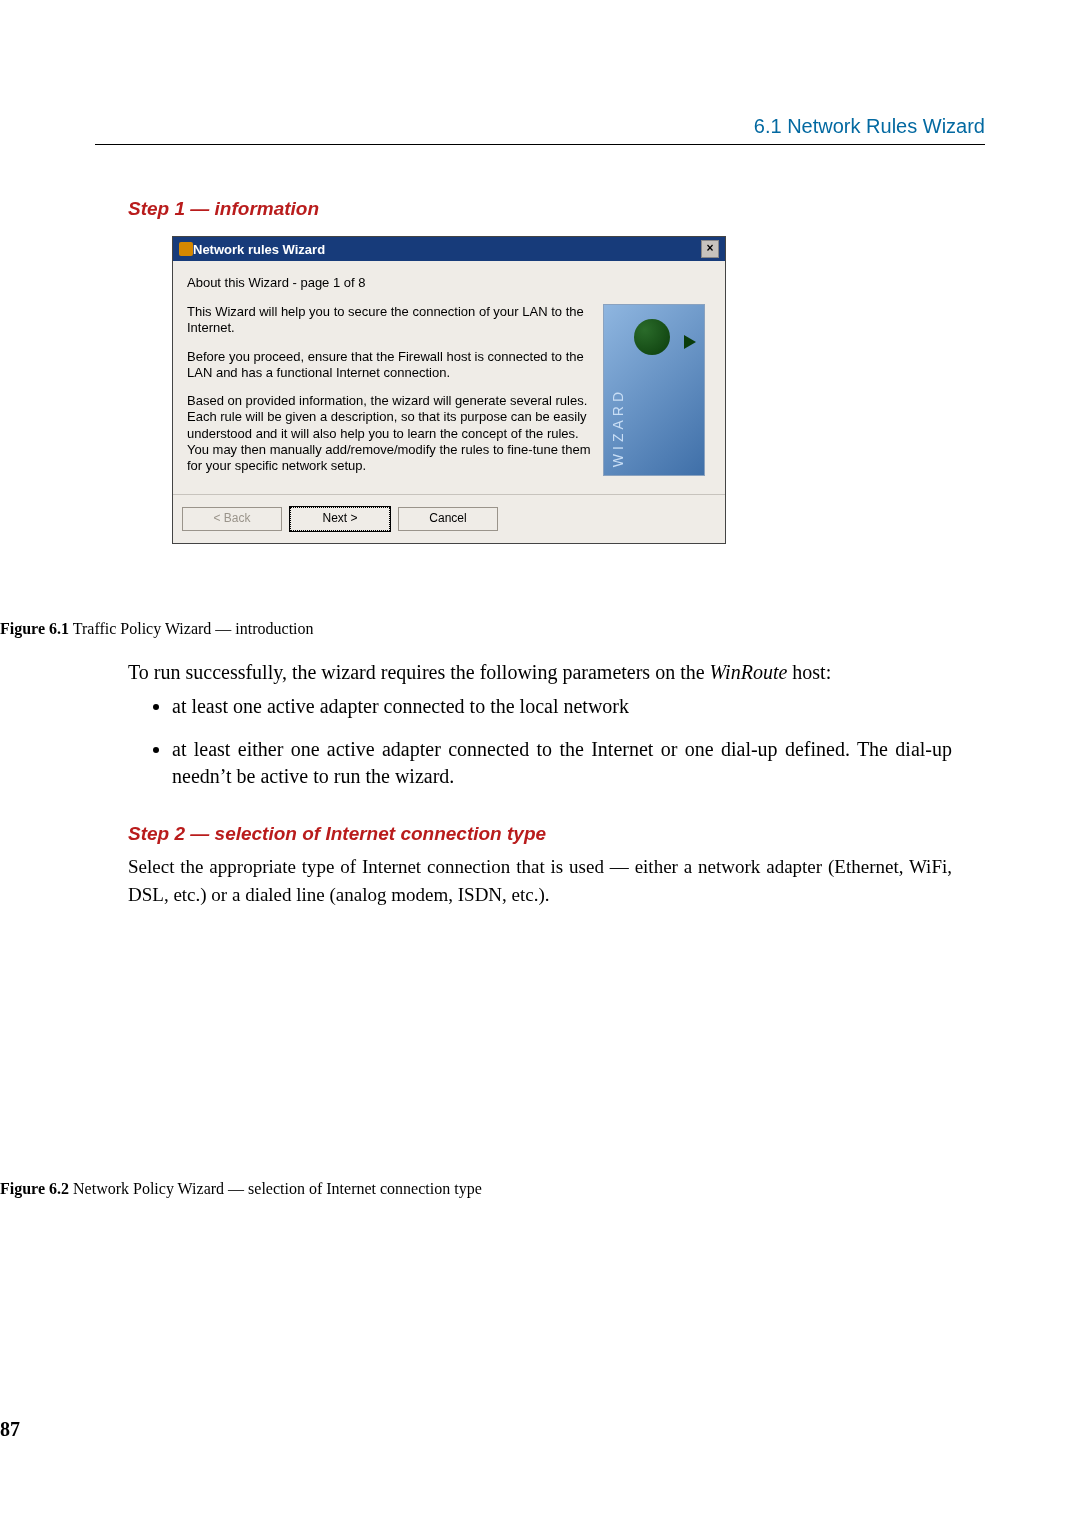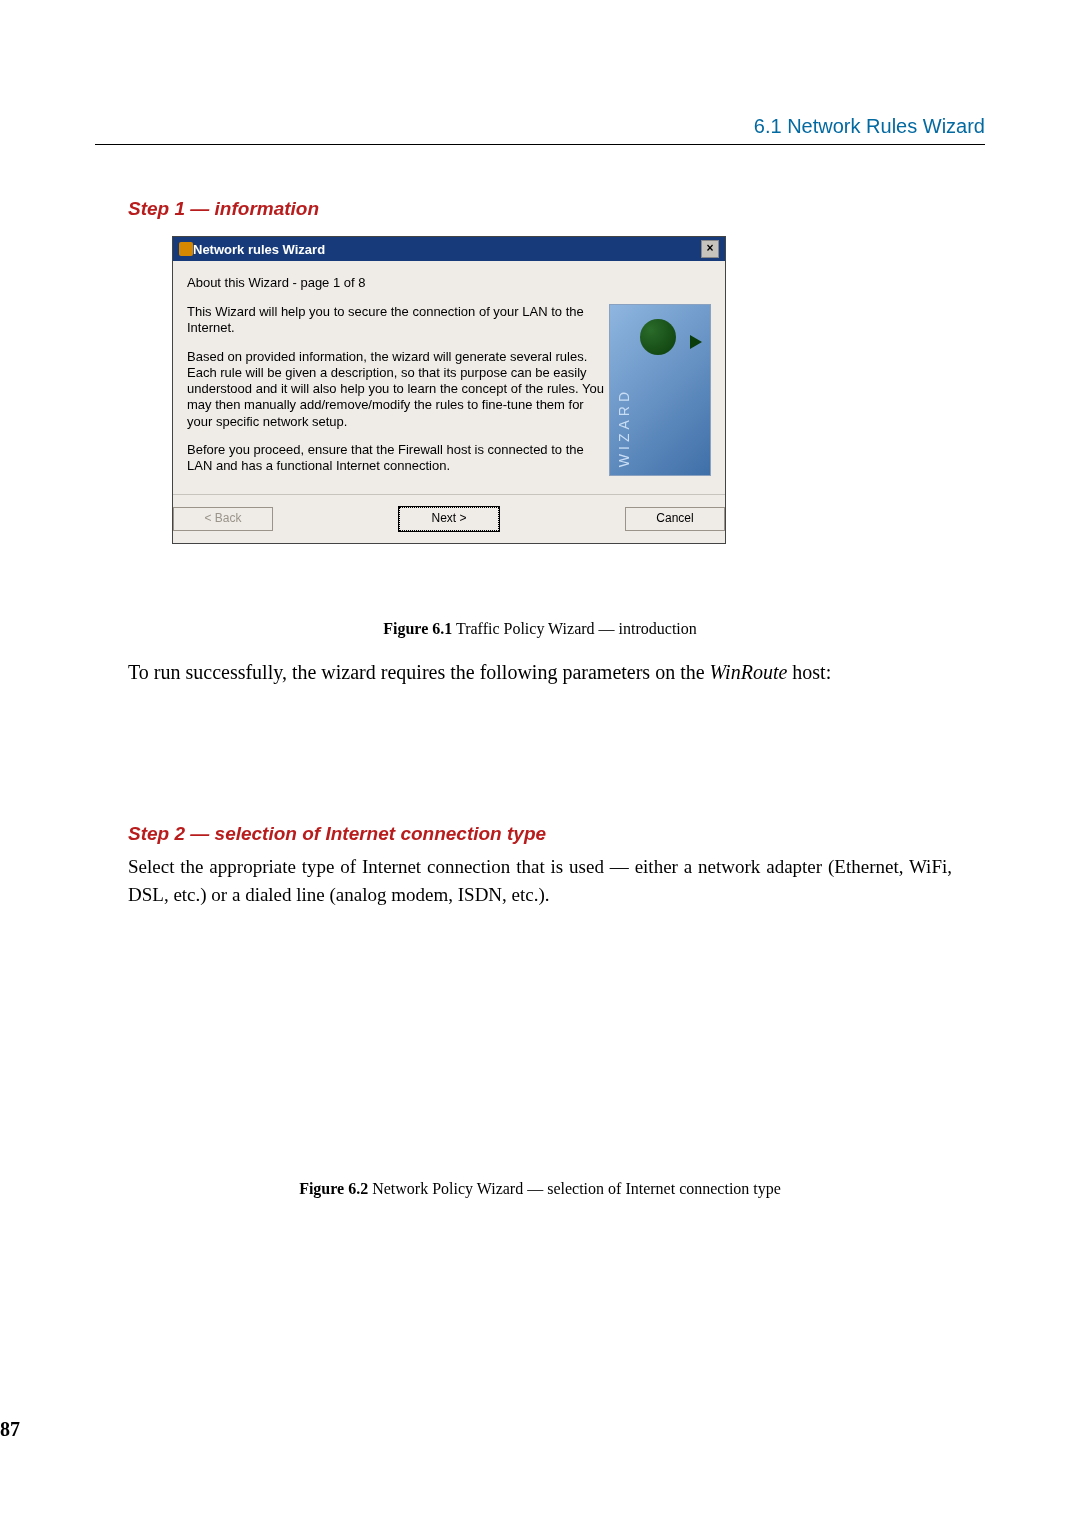--- a/index.html
+++ b/index.html
@@ -6,34 +6,34 @@
 .page{width:1080px;height:1527px;position:relative;box-sizing:border-box}
 .header-area{position:absolute;top:115px;left:95px;right:95px;border-bottom:1px solid #000}
 .header-txt{text-align:right;font-family:"Lucida Sans","Trebuchet MS",sans-serif;font-size:20px;color:#0369a1;padding-bottom:6px}
 .step-h{font-family:"Lucida Sans","Trebuchet MS",sans-serif;font-weight:bold;font-style:italic;color:#b91c1c;font-size:19px}
 .step1{position:absolute;top:198px;left:128px}
 .wiz-dialog{position:absolute;top:236px;left:172px;width:552px;border:1px solid #444;background:#efece7;font-family:Tahoma,Arial,sans-serif;font-size:13px;color:#000}
 .wiz-title{background:#173b7a;color:#fff;font-weight:bold;padding:3px 6px;display:flex;align-items:center;justify-content:space-between}
 .wiz-title-left{display:flex;align-items:center;}
 .wiz-title-icon{width:14px;height:14px;background:#d68800;border-radius:2px}
 .wiz-close{width:16px;height:16px;background:#c7c3bd;color:#000;text-align:center;font-family:Arial,sans-serif;font-weight:bold;line-height:14px;border:1px solid #888;font-size:12px}
-.wiz-body{background:#efece7;padding:12px 14px 8px 14px}
+.wiz-body{background:#efece7;padding:12px 20px 8px 14px}
 .wiz-sub{margin:2px 0 14px 0}
 .wiz-content{display:flex;gap:4px}
 .wiz-text{flex:1;line-height:1.25}
 .wiz-text p{margin:0 0 12px 0}
 .wiz-art{width:100px;height:170px;background:linear-gradient(135deg,#8fb6e0,#3f6fa8);position:relative;border:1px solid #8aa2bf}
 .wiz-art .ball{position:absolute;top:14px;left:30px;width:36px;height:36px;border-radius:50%;background:radial-gradient(circle at 30% 30%,#2a6b2a,#0b3c0b)}
 .wiz-art .arrow{position:absolute;top:30px;right:8px;width:0;height:0;border-left:12px solid #0b3c0b;border-top:7px solid transparent;border-bottom:7px solid transparent}
 .wiz-art .vtxt{position:absolute;left:6px;bottom:8px;color:#c9def5;font-family:"Segoe UI",sans-serif;font-size:14px;letter-spacing:4px;writing-mode:vertical-rl;transform:rotate(180deg)}
-.wiz-footer{border-top:1px solid #c7c3bd;padding:12px 0;display:flex;justify-content:space-between;gap:32px;background:#efece7}
+.wiz-footer{border-top:1px solid #c7c3bd;padding:12px 9px;display:flex;justify-content:flex-start;gap:8px;background:#efece7}
 .wiz-btn{min-width:78px;height:22px;background:#efece7;border:1px solid #9a948b;font-family:Tahoma,Arial,sans-serif;font-size:12px;text-align:center;line-height:20px;padding:0 10px}
 .wiz-btn.disabled{color:#9a948b}
 .wiz-btn.focus{border:1px dotted #000;outline:1px solid #000}
-.fig-cap{position:absolute;left:0;right:0;text-align:center;font-family:"Times New Roman",serif;font-size:16px}
+.fig-cap{position:absolute;left:0;right:0;font-family:"Times New Roman",serif;font-size:16px}
 .fig-cap .fb{font-weight:bold}
 .cap1{top:620px}
 .intro-p{position:absolute;top:659px;left:128px;right:128px;font-size:20px;line-height:1.35}
 ul.req{position:absolute;top:693px;left:150px;right:128px;font-size:20px;line-height:1.35;padding-left:22px;margin:0}
 ul.req li{margin-bottom:16px;text-align:justify}
 .step2{position:absolute;top:823px;left:128px}
 .sel-p{position:absolute;top:853px;left:128px;right:128px;font-size:19px;line-height:1.45;text-align:justify}
 .cap2{top:1180px}
 .pnum{position:absolute;bottom:86px;left:0;right:0;text-align:left;font-weight:bold;font-size:20px}
 em.it{font-style:italic}
@@ -55,22 +55,22 @@
         <span class="wiz-title-icon"></span>
         <span>Network rules Wizard</span>
       </div>
       <div class="wiz-close">×</div>
     </div>
     <div class="wiz-body">
       <div class="wiz-sub">About this Wizard - page 1 of 8</div>
       <div class="wiz-content">
         <div class="wiz-text">
           <p>This Wizard will help you to secure the connection of your LAN to the Internet.</p>
+          <p>Before you proceed, ensure that the Firewall host is connected to the LAN and has a functional Internet connection.</p>
           <p>Based on provided information, the wizard will generate several rules. Each rule will be given a description, so that its purpose can be easily understood and it will also help you to learn the concept of the rules. You may then manually add/remove/modify the rules to fine-tune them for your specific network setup.</p>
-          <p>Before you proceed, ensure that the Firewall host is connected to the LAN and has a functional Internet connection.</p>
         </div>
         <div class="wiz-art">
           <div class="ball"></div>
           <div class="arrow"></div>
           <div class="vtxt">WIZARD</div>
         </div>
       </div>
     </div>
     <div class="wiz-footer">
       <div class="wiz-btn disabled">&lt; Back</div>
@@ -80,20 +80,24 @@
   </div>
 
   <div class="fig-cap cap1">
     <span class="fb">Figure 6.1</span><span>   Traffic Policy Wizard — introduction</span>
   </div>
 
   <div class="intro-p">
     <span>To run successfully, the wizard requires the following parameters on the </span><em class="it">WinRoute</em><span> host:</span>
   </div>
 
+  <ul class="req">
+    <li>at least one active adapter connected to the local network</li>
+    <li>at least either one active adapter connected to the Internet or one dial-up defined. The dial-up needn’t be active to run the wizard.</li>
+  </ul>
 
   <div class="step-h step2">Step 2 — selection of Internet connection type</div>
 
   <div class="sel-p">Select the appropriate type of Internet connection that is used — either a network adapter (Ethernet, WiFi, DSL, etc.) or a dialed line (analog modem, ISDN, etc.).</div>
 
   <div class="fig-cap cap2">
     <span class="fb">Figure 6.2</span><span>   Network Policy Wizard — selection of Internet connection type</span>
   </div>
 
   <div class="pnum">87</div>

